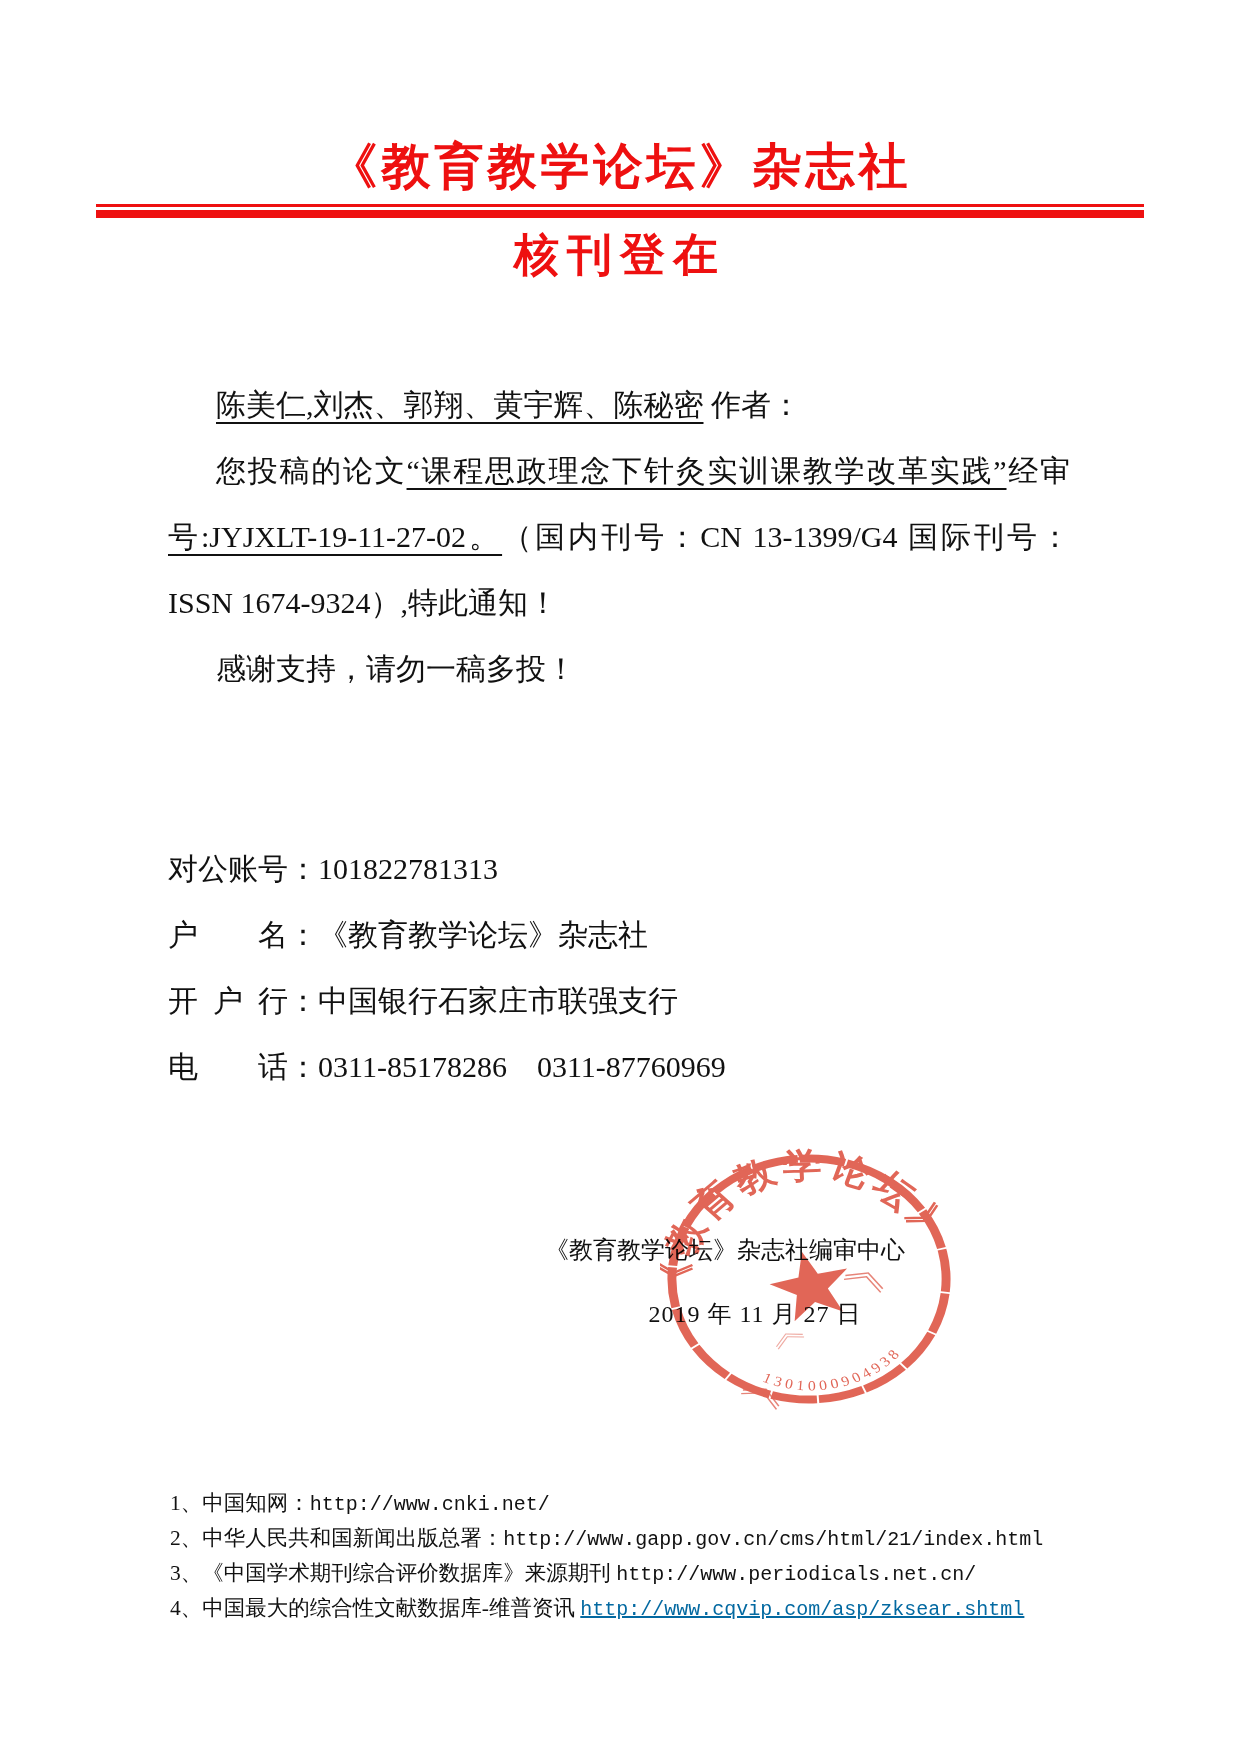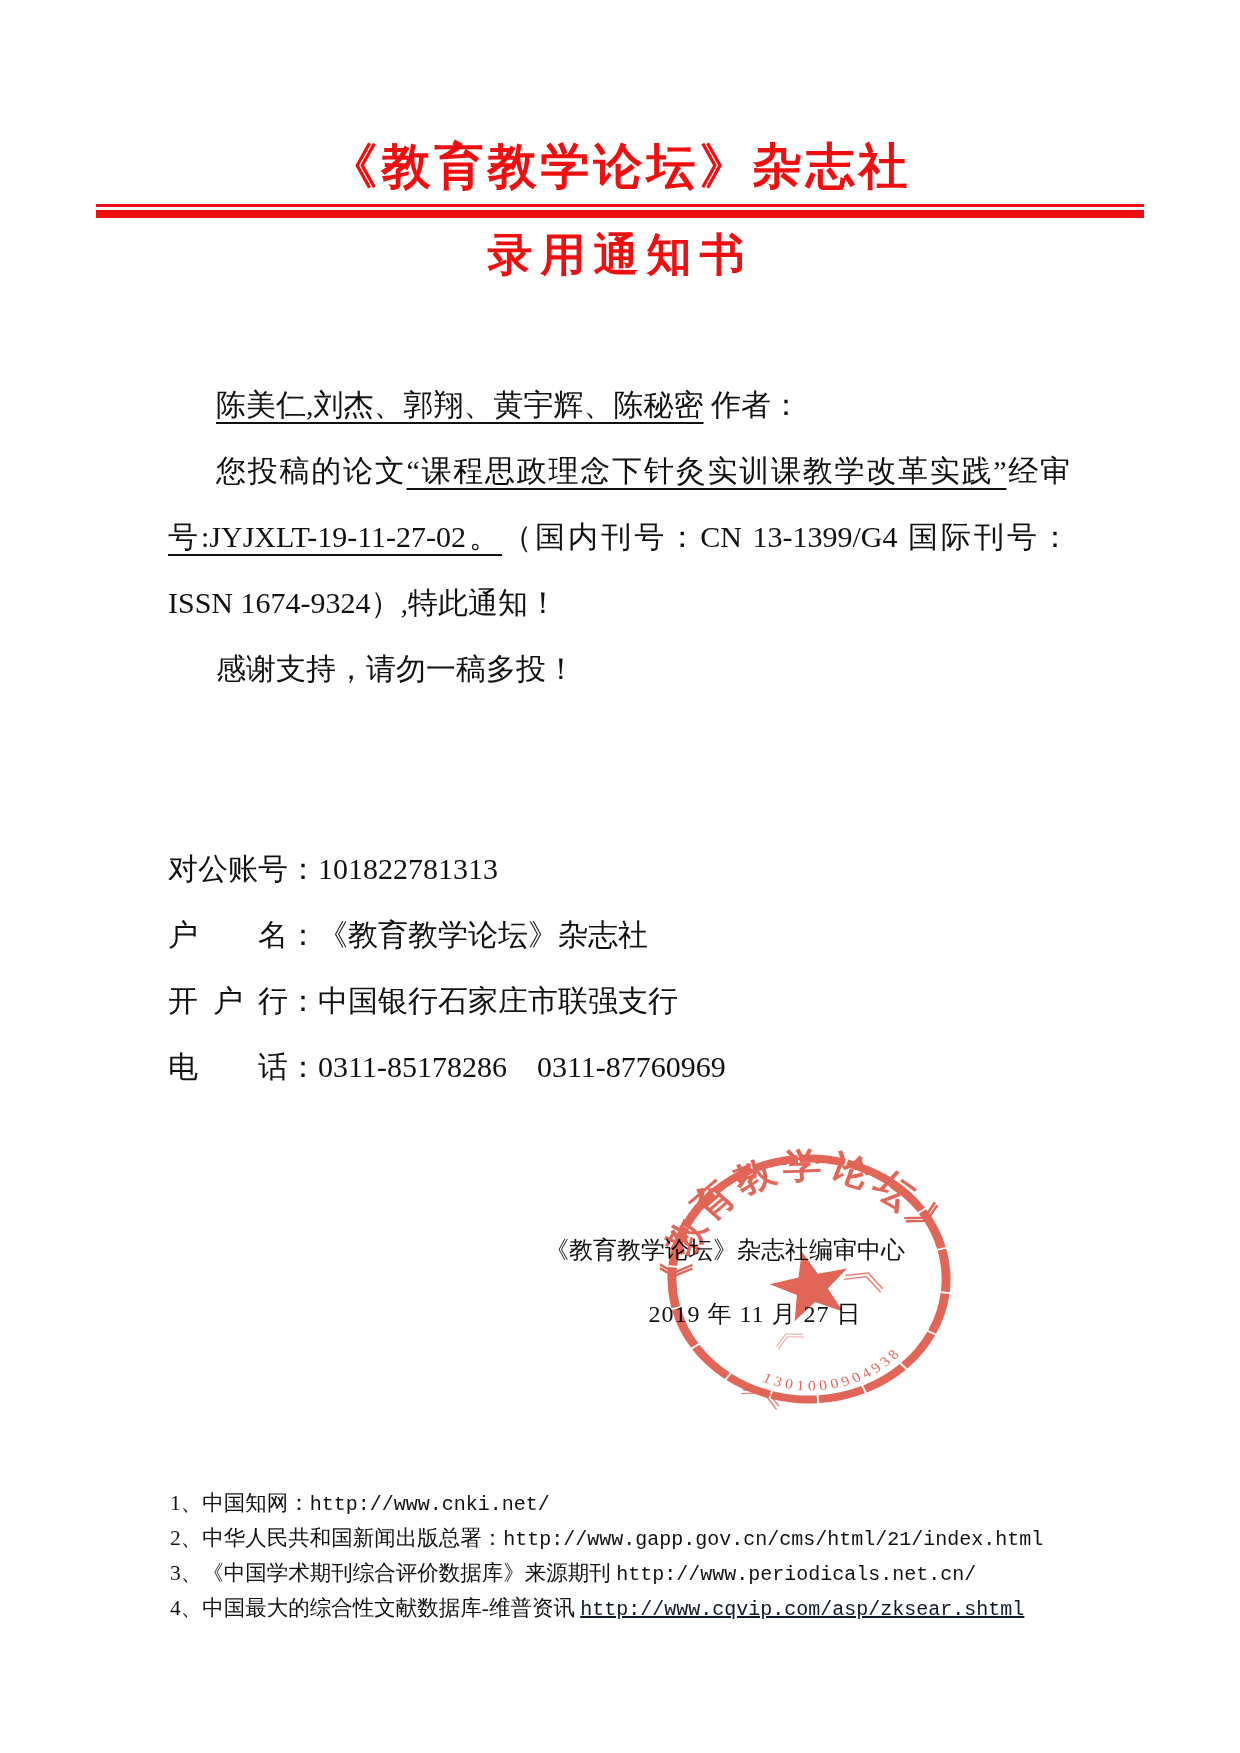--- a/index.html
+++ b/index.html
@@ -49,31 +49,31 @@
   .sig-date{margin-top:20px;text-align:center;line-height:44px;letter-spacing:1px;}
   
   .stamp{
     position:absolute;left:660px;top:1148px;width:298px;height:262px;
     z-index:3;opacity:.88;mix-blend-mode:multiply;pointer-events:none;
   }
   
   .footer{position:absolute;left:170px;top:1486px;font-size:21.5px;}
   .f-line{height:35px;line-height:35px;white-space:nowrap;}
   .f-url{font-family:"Liberation Mono","DejaVu Sans Mono",monospace;font-size:20px;}
-  .f-url.link{color:#0f172a;text-decoration:underline;cursor:pointer;}
+  .f-url.link{color:#0369a1;text-decoration:underline;cursor:pointer;}
 </style>
 </head>
 <body>
 
 <div class="page">
 
   <div class="header">
     <div class="org-title">《教育教学论坛》杂志社</div>
     <div class="red-rule"></div>
-    <div class="doc-title">录用通知书</div>
+    <div class="doc-title">核刊登在</div>
   </div>
 
   <div class="letter">
     <div class="line indent">
       <span class="u">陈美仁,刘杰、郭翔、黄宇辉、陈秘密</span><span> 作者：</span>
     </div>
     <div class="line indent just">
       <span>您投稿的论文</span><span class="u">“课程思政理念下针灸实训课教学改革实践”</span><span>经审</span>
     </div>
     <div class="line just">

